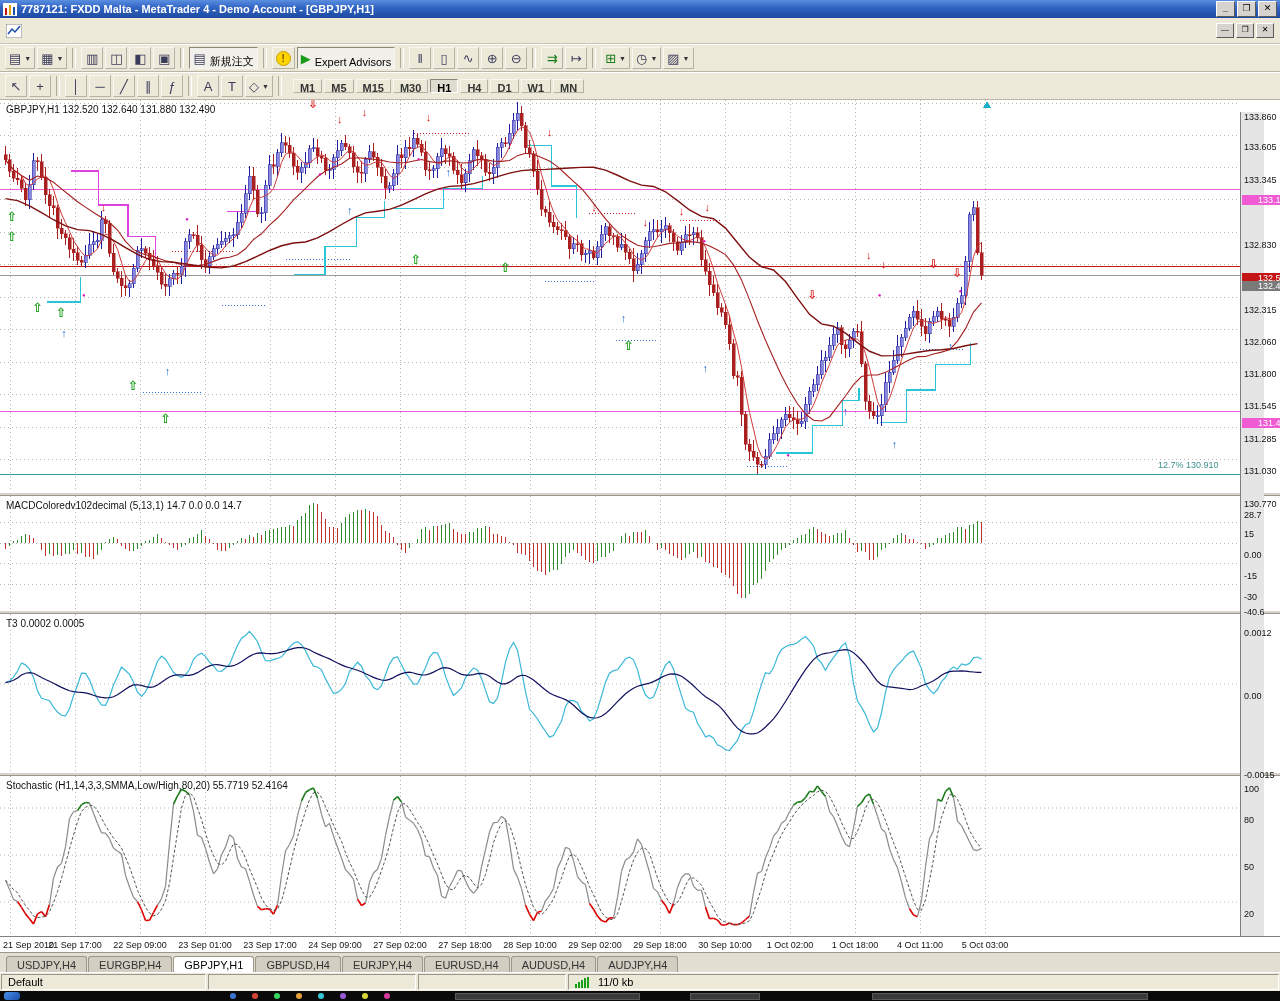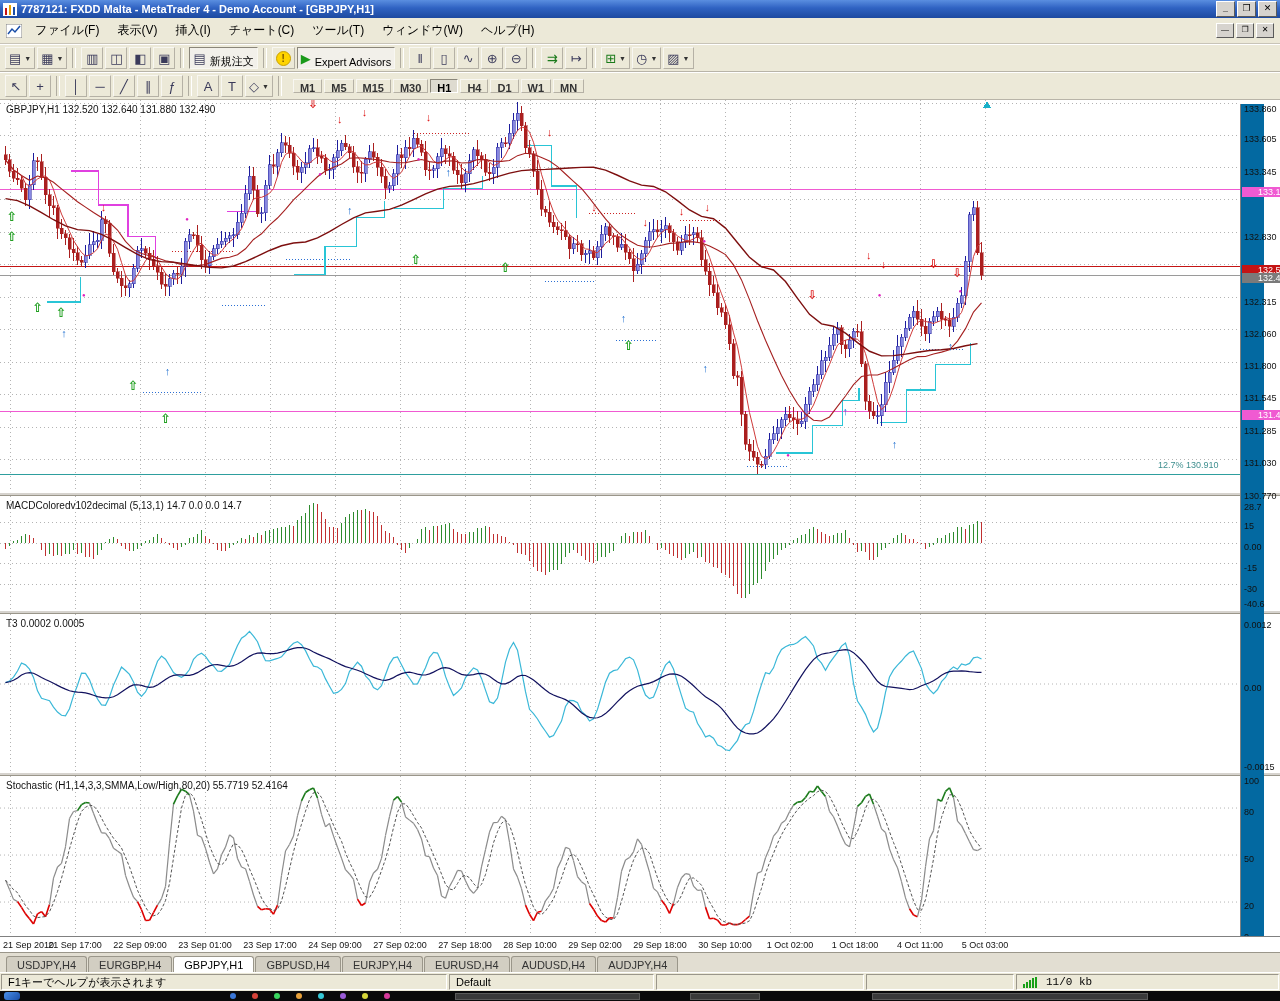--- a/index.html
+++ b/index.html
@@ -38,41 +38,41 @@
   .tf{height:14px;box-sizing:border-box;padding:2px 6px;font-size:11px;font-weight:bold;color:#333;
     border:1px solid;border-color:#f8f7f2 #b5b1a5 #b5b1a5 #f8f7f2;margin:0 1px;background:#ece9d8;cursor:default;}
   .tf.active{background:#dedbd0;border-color:#8a867a #fff #fff #8a867a;color:#000;}
   
   #chart-region{position:absolute;left:0;top:100px;width:1280px;height:852px;background:#fff;}
   #chart-region svg{position:absolute;left:0;}
   .divider{position:absolute;left:0;width:1280px;height:4px;background:#d6d3ce;box-sizing:border-box;
     border-top:1px solid #fff;border-bottom:1px solid #9a968a;}
   .ind-label{position:absolute;left:6px;font-size:10px;color:#111;white-space:nowrap;}
   #fib-label{position:absolute;left:1158px;top:360px;font-size:9px;color:#3f8f8f;white-space:nowrap;}
-  #right-axis{position:absolute;left:1240px;top:4px;width:24px;height:836px;background:#0369a1;
+  #right-axis{position:absolute;left:1240px;top:12px;width:24px;height:836px;background:#e5e5e5;
     border-left:1px solid #808080;box-sizing:border-box;}
   .axlabel{position:absolute;left:3px;font-size:9px;color:#111;white-space:nowrap;}
   .axbadge{position:absolute;left:1px;font-size:9px;color:#fff;padding:0 16px;white-space:nowrap;}
   #time-axis{position:absolute;left:0;top:836px;width:1280px;height:16px;background:#fff;
     border-top:1px solid #808080;box-sizing:border-box;}
   .tlab{position:absolute;top:3px;font-size:9px;color:#111;white-space:nowrap;transform:translateX(-50%);}
   .tlab.first{transform:none;}
   
   #tabstrip{position:absolute;left:0;top:952px;width:1280px;height:20px;background:#e2ded2;
     border-top:1px solid #9a968a;box-sizing:border-box;display:flex;align-items:flex-end;padding-left:6px;}
   .tab{font-size:11px;color:#333;background:#d2cec2;border:1px solid #9a968a;border-bottom:none;
     border-radius:3px 3px 0 0;padding:2px 10px 1px;margin-right:1px;cursor:default;}
   .tab.active{background:#fff;color:#000;}
   
   #statusbar{position:absolute;left:0;top:972px;width:1280px;height:19px;background:#ece9d8;
     border-top:1px solid #fff;box-sizing:border-box;display:flex;font-size:11px;color:#000;}
   .sect{border:1px solid;border-color:#9a968a #fff #fff #9a968a;margin:1px;display:flex;align-items:center;
     padding:0 6px;white-space:nowrap;overflow:hidden;box-sizing:border-box;}
   .s-help{flex:0 0 446px;} .s-def{flex:0 0 205px;} .s-e1{flex:0 0 208px;} .s-e2{flex:0 0 148px;}
-  .s-net{flex:1;font-family:Liberation Mono, monospace;}
+  .s-net{flex:1;}
   #sigbars{display:inline-flex;align-items:flex-end;height:11px;margin-right:8px;}
   #sigbars span{display:inline-block;width:2px;margin-right:1px;background:#18a018;}
   
   #taskbar{position:absolute;left:0;top:991px;width:1280px;height:10px;background:#0a0a0a;overflow:hidden;}
   #taskbar .tb-start{position:absolute;left:4px;top:1px;width:16px;height:8px;border-radius:3px;
     background:linear-gradient(135deg,#4a90e8,#1a4ea8);}
   .tb-dot{position:absolute;top:2px;width:6px;height:6px;border-radius:50%;}
   .tb-win{position:absolute;top:2px;height:7px;background:#3a3a3a;border:1px solid #5a5a5a;box-sizing:border-box;}
 </style>
 </head>
@@ -91,29 +91,20 @@
     <span class="winbtn">_</span>
     <span class="winbtn">❐</span>
     <span class="winbtn">✕</span>
   </div>
 
   <div id="menubar">
     <svg id="menu-sysicon" width="16" height="14" viewBox="0 0 16 14">
       <rect x="0" y="0" width="16" height="14" fill="#fff" stroke="#808080"></rect>
       <polyline points="2,10 6,5 9,8 14,2" fill="none" stroke="#1a4ea8" stroke-width="1.5"></polyline>
     </svg>
-    <span id="menu-items" style="display: inline-flex;">
-        <span class="menu-item">ファイル(F)</span>
-        <span class="menu-item">表示(V)</span>
-        <span class="menu-item">挿入(I)</span>
-        <span class="menu-item">チャート(C)</span>
-        <span class="menu-item">ツール(T)</span>
-        <span class="menu-item">ウィンドウ(W)</span>
-        <span class="menu-item">ヘルプ(H)</span>
-      </span>
     <span id="mdi-btns">
       <span class="mdibtn">—</span>
       <span class="mdibtn">❐</span>
       <span class="mdibtn">✕</span>
     </span>
   </div>
 
   <div id="toolbar1" class="toolbar">
       <div class="tbtn">
         <span class="glyph">▤</span>
@@ -1450,21 +1441,20 @@
       <span class="tab">EURGBP,H4</span>
       <span class="tab active">GBPJPY,H1</span>
       <span class="tab">GBPUSD,H4</span>
       <span class="tab">EURJPY,H4</span>
       <span class="tab">EURUSD,H4</span>
       <span class="tab">AUDUSD,H4</span>
       <span class="tab">AUDJPY,H4</span>
     </div>
 
   <div id="statusbar">
-    <div class="sect s-help">F1キーでヘルプが表示されます</div>
     <div class="sect s-def">Default</div>
     <div class="sect s-e1"></div>
     <div class="sect s-e2"></div>
     <div class="sect s-net">
       <span id="sigbars">
           <span style="height: 4px;"></span>
           <span style="height: 6px;"></span>
           <span style="height: 8px;"></span>
           <span style="height: 10px;"></span>
           <span style="height: 11px;"></span>

